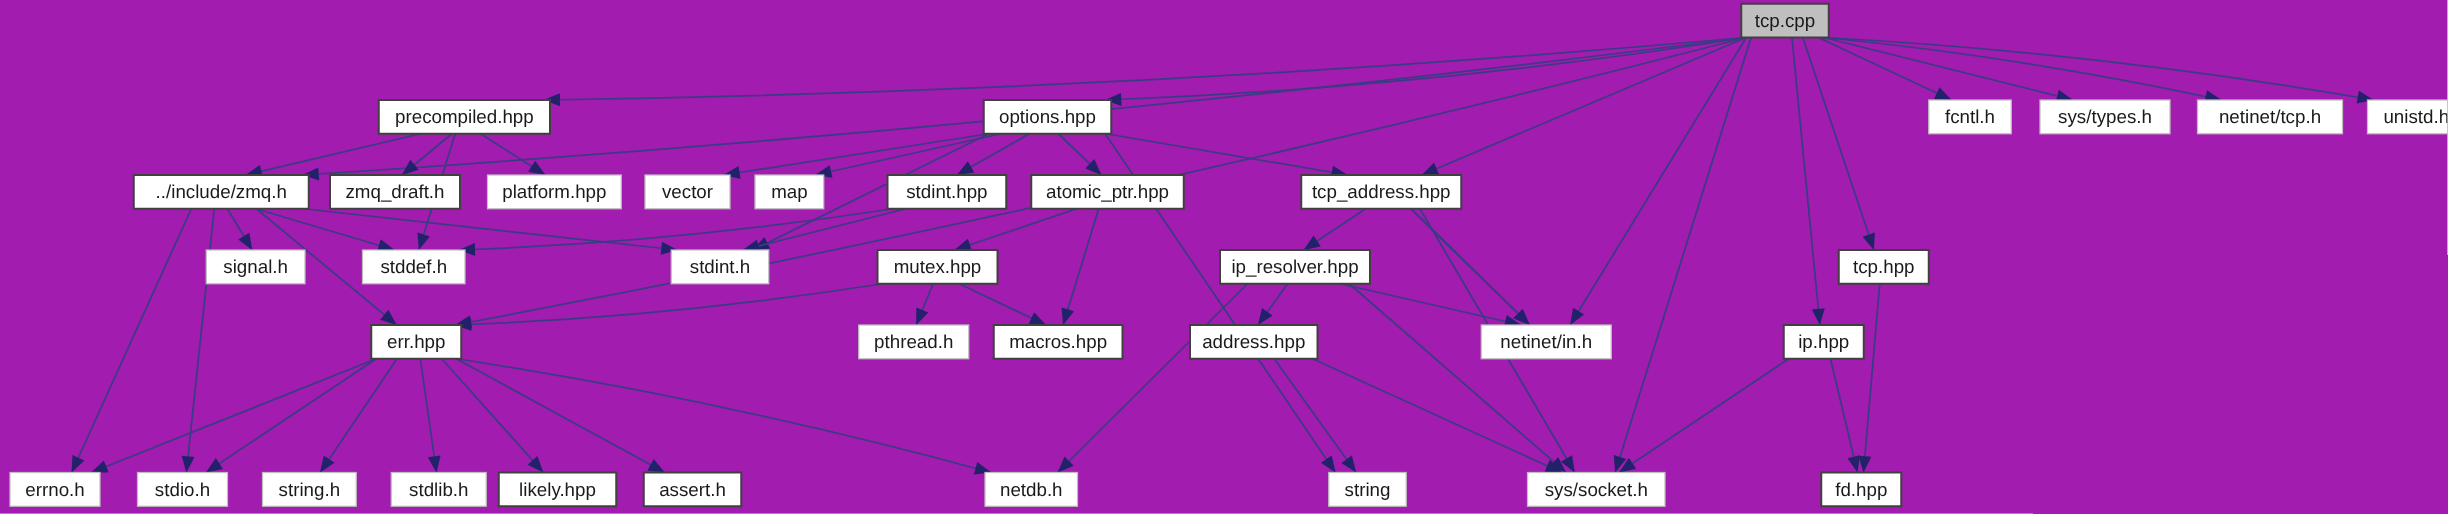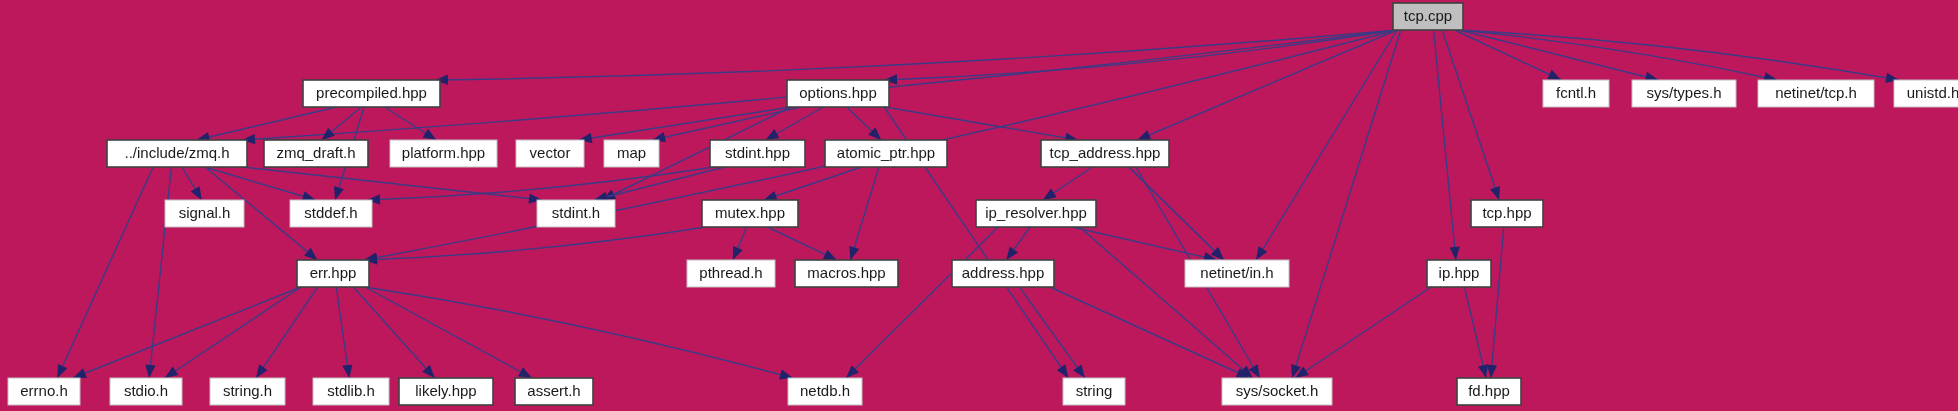--- a/index.html
+++ b/index.html
@@ -1,17 +1,17 @@
 <!DOCTYPE html>
 <html><head>
 <meta charset="utf-8">
 <style>
   html,body{margin:0;padding:0;background:#ffffff;}
   body{font-family:"Liberation Sans",sans-serif;}
-  #graph-wrap{position:relative;width:1958px;height:411px;background:#be185d;overflow:hidden;}
+  #graph-wrap{position:relative;width:1958px;height:411px;background:#a21caf;overflow:hidden;}
   svg#graph{position:absolute;left:0;top:0;width:1958px;height:411px;display:block;}
   .node-rect{fill:#ffffff;stroke:#bfbfbf;stroke-width:1;}
   .node-rect.bold{stroke:#404040;stroke-width:1.6;}
   .node-rect.root{fill:#bfbfbf;stroke:#404040;stroke-width:1.6;}
   .node-label{font-family:"Liberation Sans",sans-serif;font-size:15px;fill:#1a1a1a;text-anchor:middle;dominant-baseline:middle;}
   .edge{fill:none;stroke:#3b3b85;stroke-width:1.4;}
   .arrowhead{fill:#22226b;}
 </style>
 </head>
 <body>

